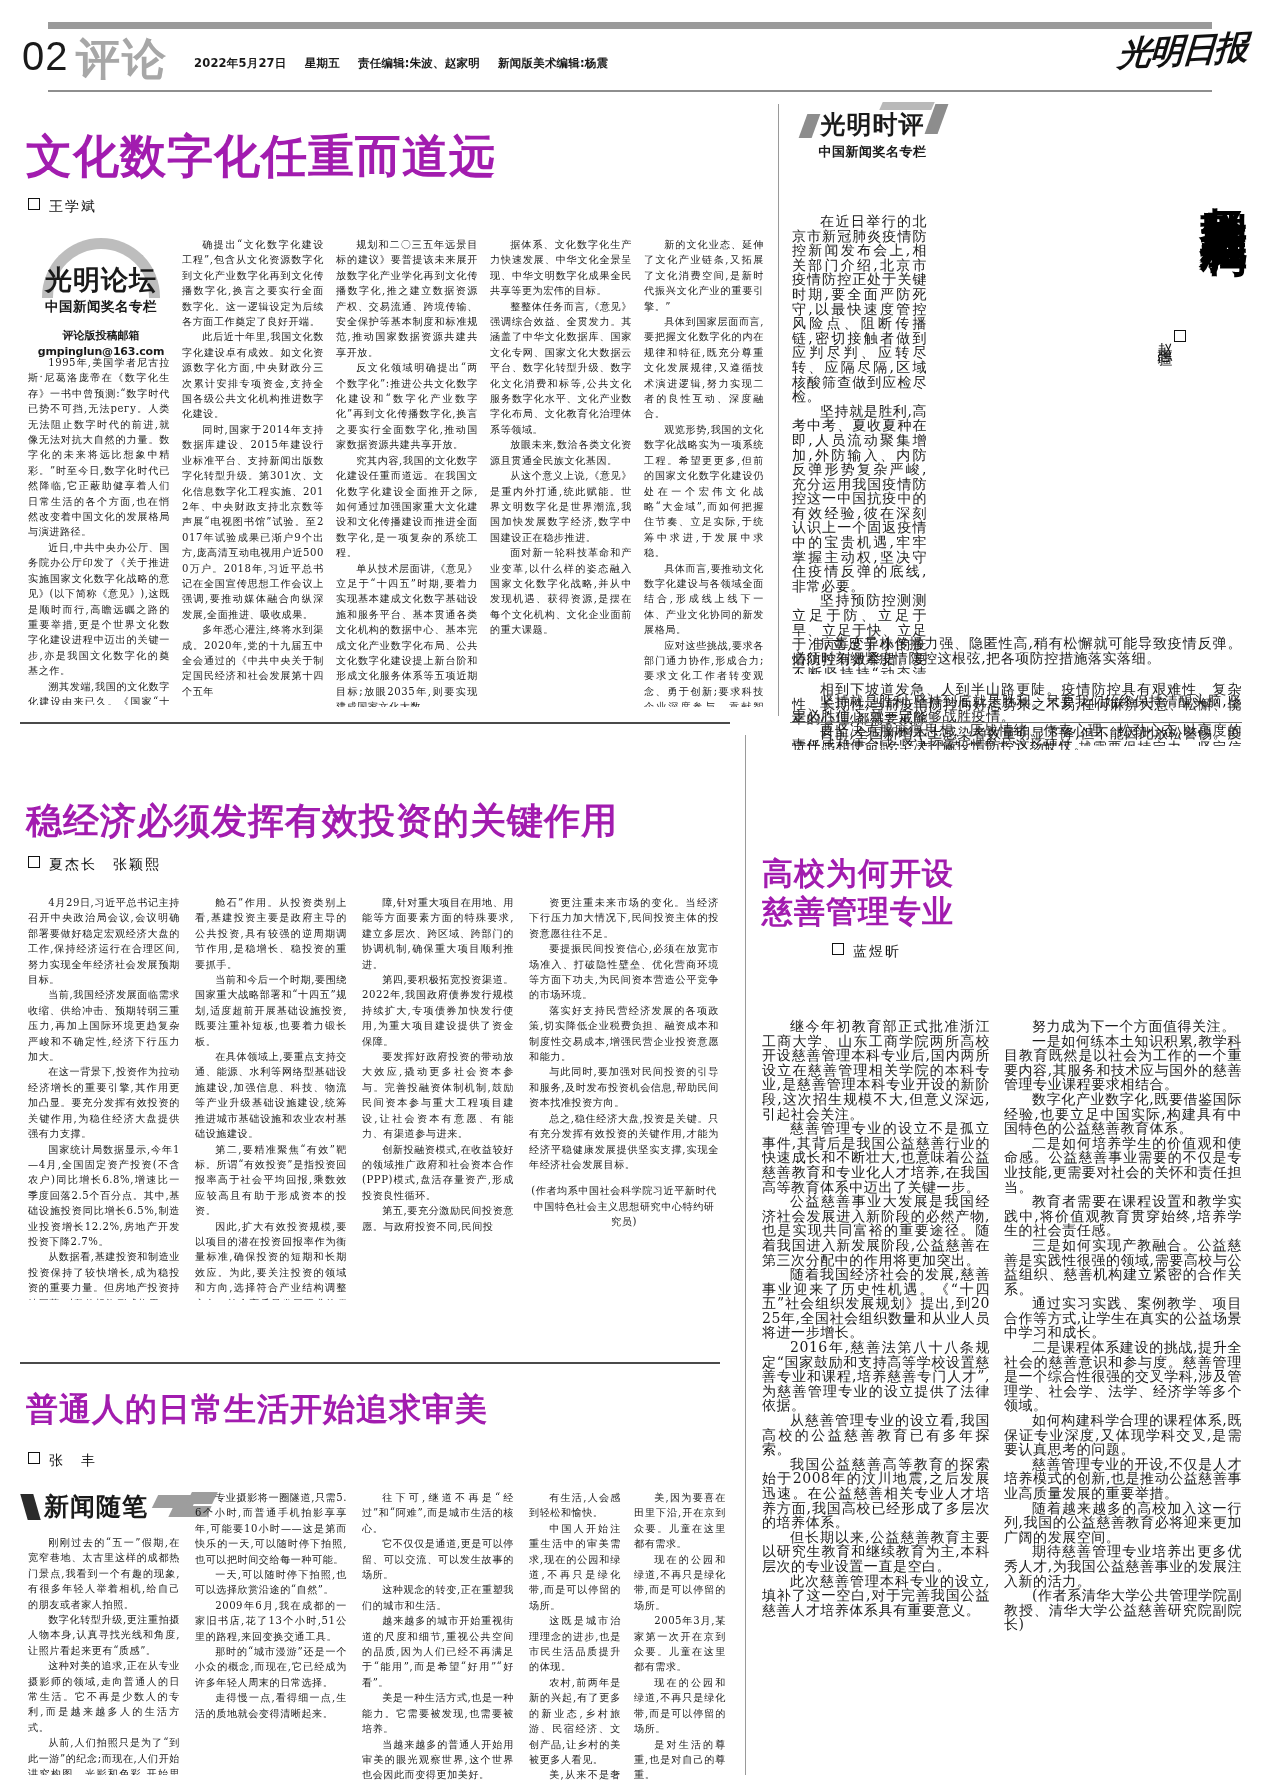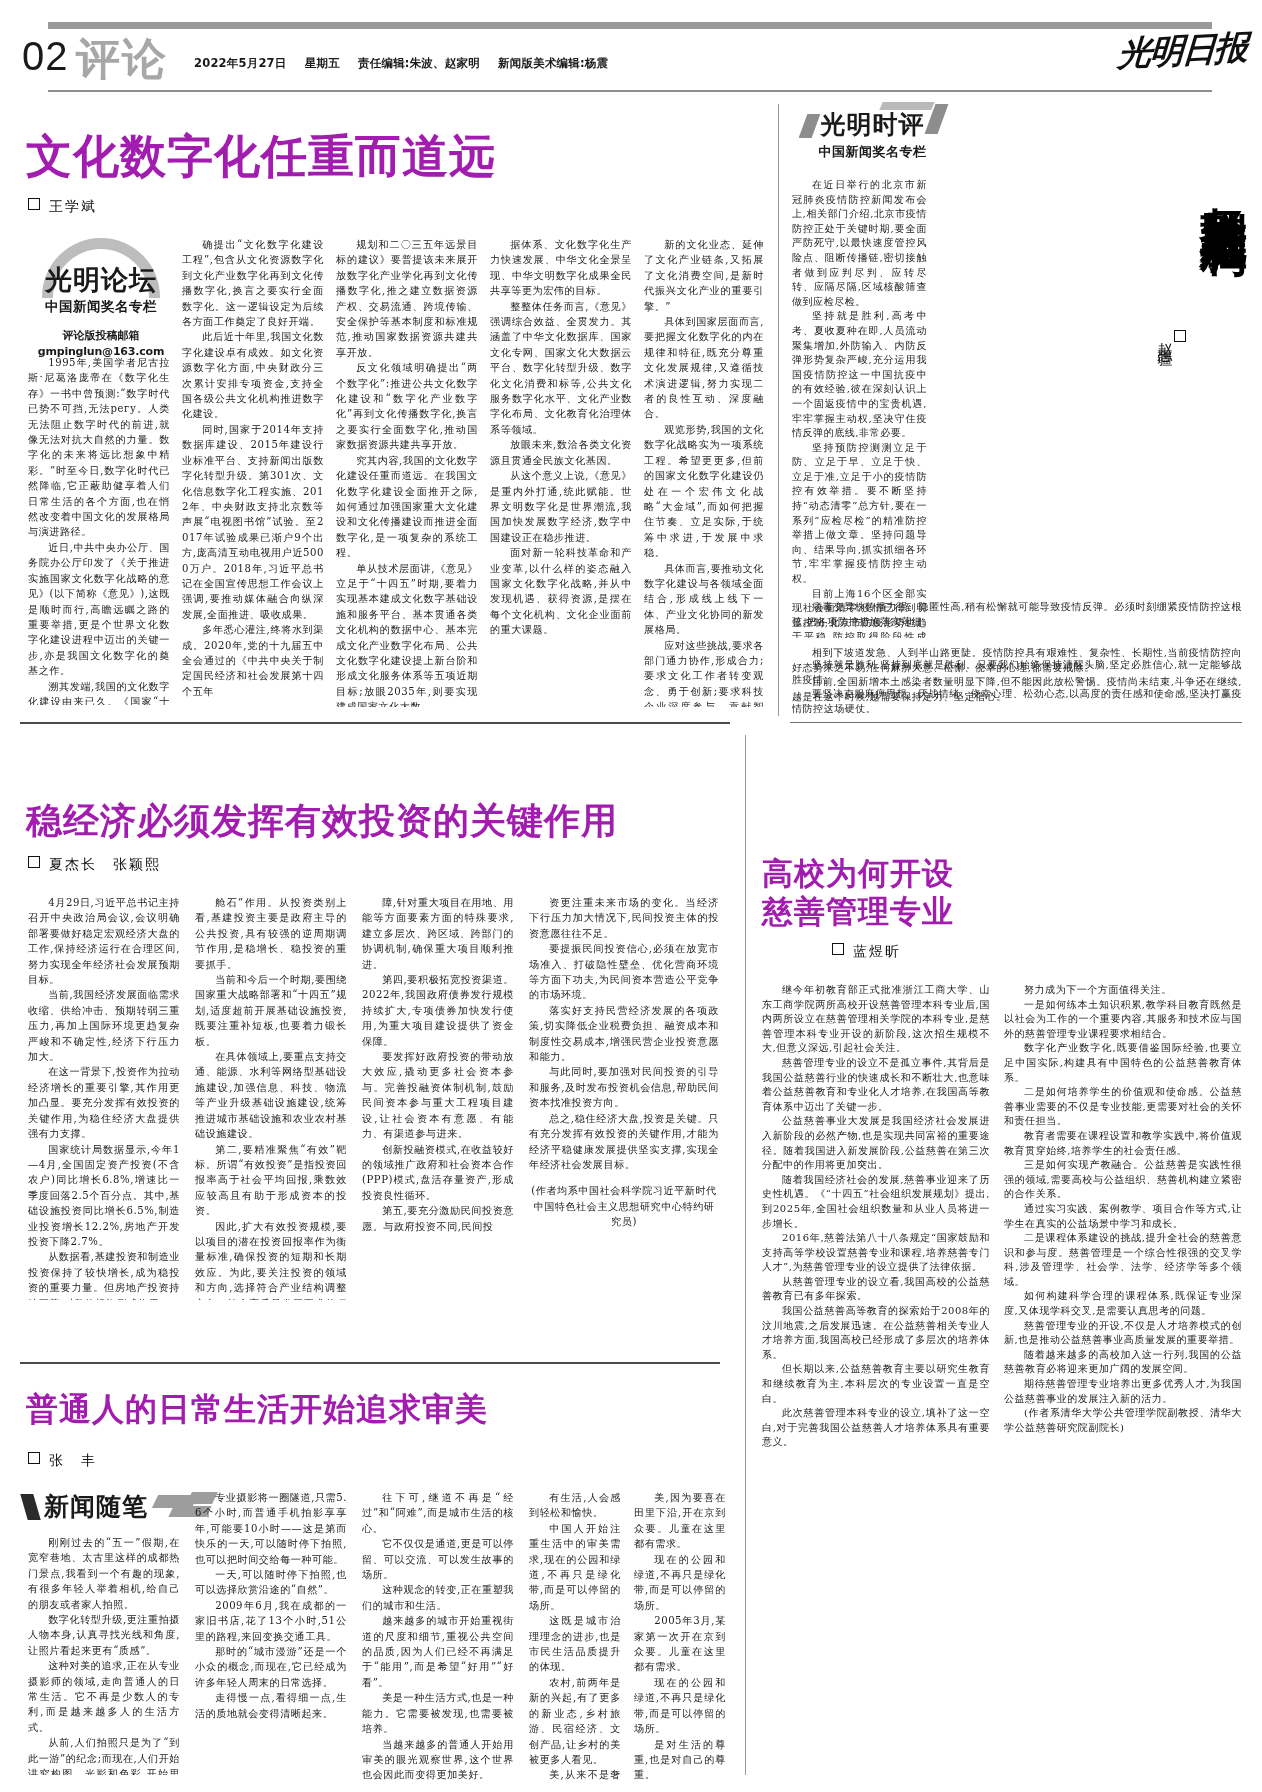--- a/index.html
+++ b/index.html
@@ -53,21 +53,21 @@
   .col{
     position:absolute;
     font-family:"DejaVu Serif",serif;
     font-size:10.1px;line-height:15.4px;
     text-align:justify;text-justify:inter-ideograph;
     color:#1b1b1b;letter-spacing:.55px;
     word-break:break-all;overflow:hidden;
   }
   .col p{margin:0;text-indent:2em;}
   .col p.sig{text-align:center;text-indent:0;margin-top:11px;}
-  .col.tiny{font-size:10px;line-height:14.6px;}
+  .col.tiny{font-size:14px;line-height:14.6px;margin-top:36px;}
 
   
   .logo-forum{position:absolute;text-align:center;}
   .logo-forum .arch{
     position:absolute;left:50%;transform:translateX(-50%);top:0;
     width:118px;height:60px;border-radius:60px 60px 0 0;
     border:11px solid #bdbdbd;border-bottom:none;box-sizing:border-box;
   }
   .logo-forum .big{
     position:relative;font-family:"DejaVu Sans",sans-serif;font-weight:700;

